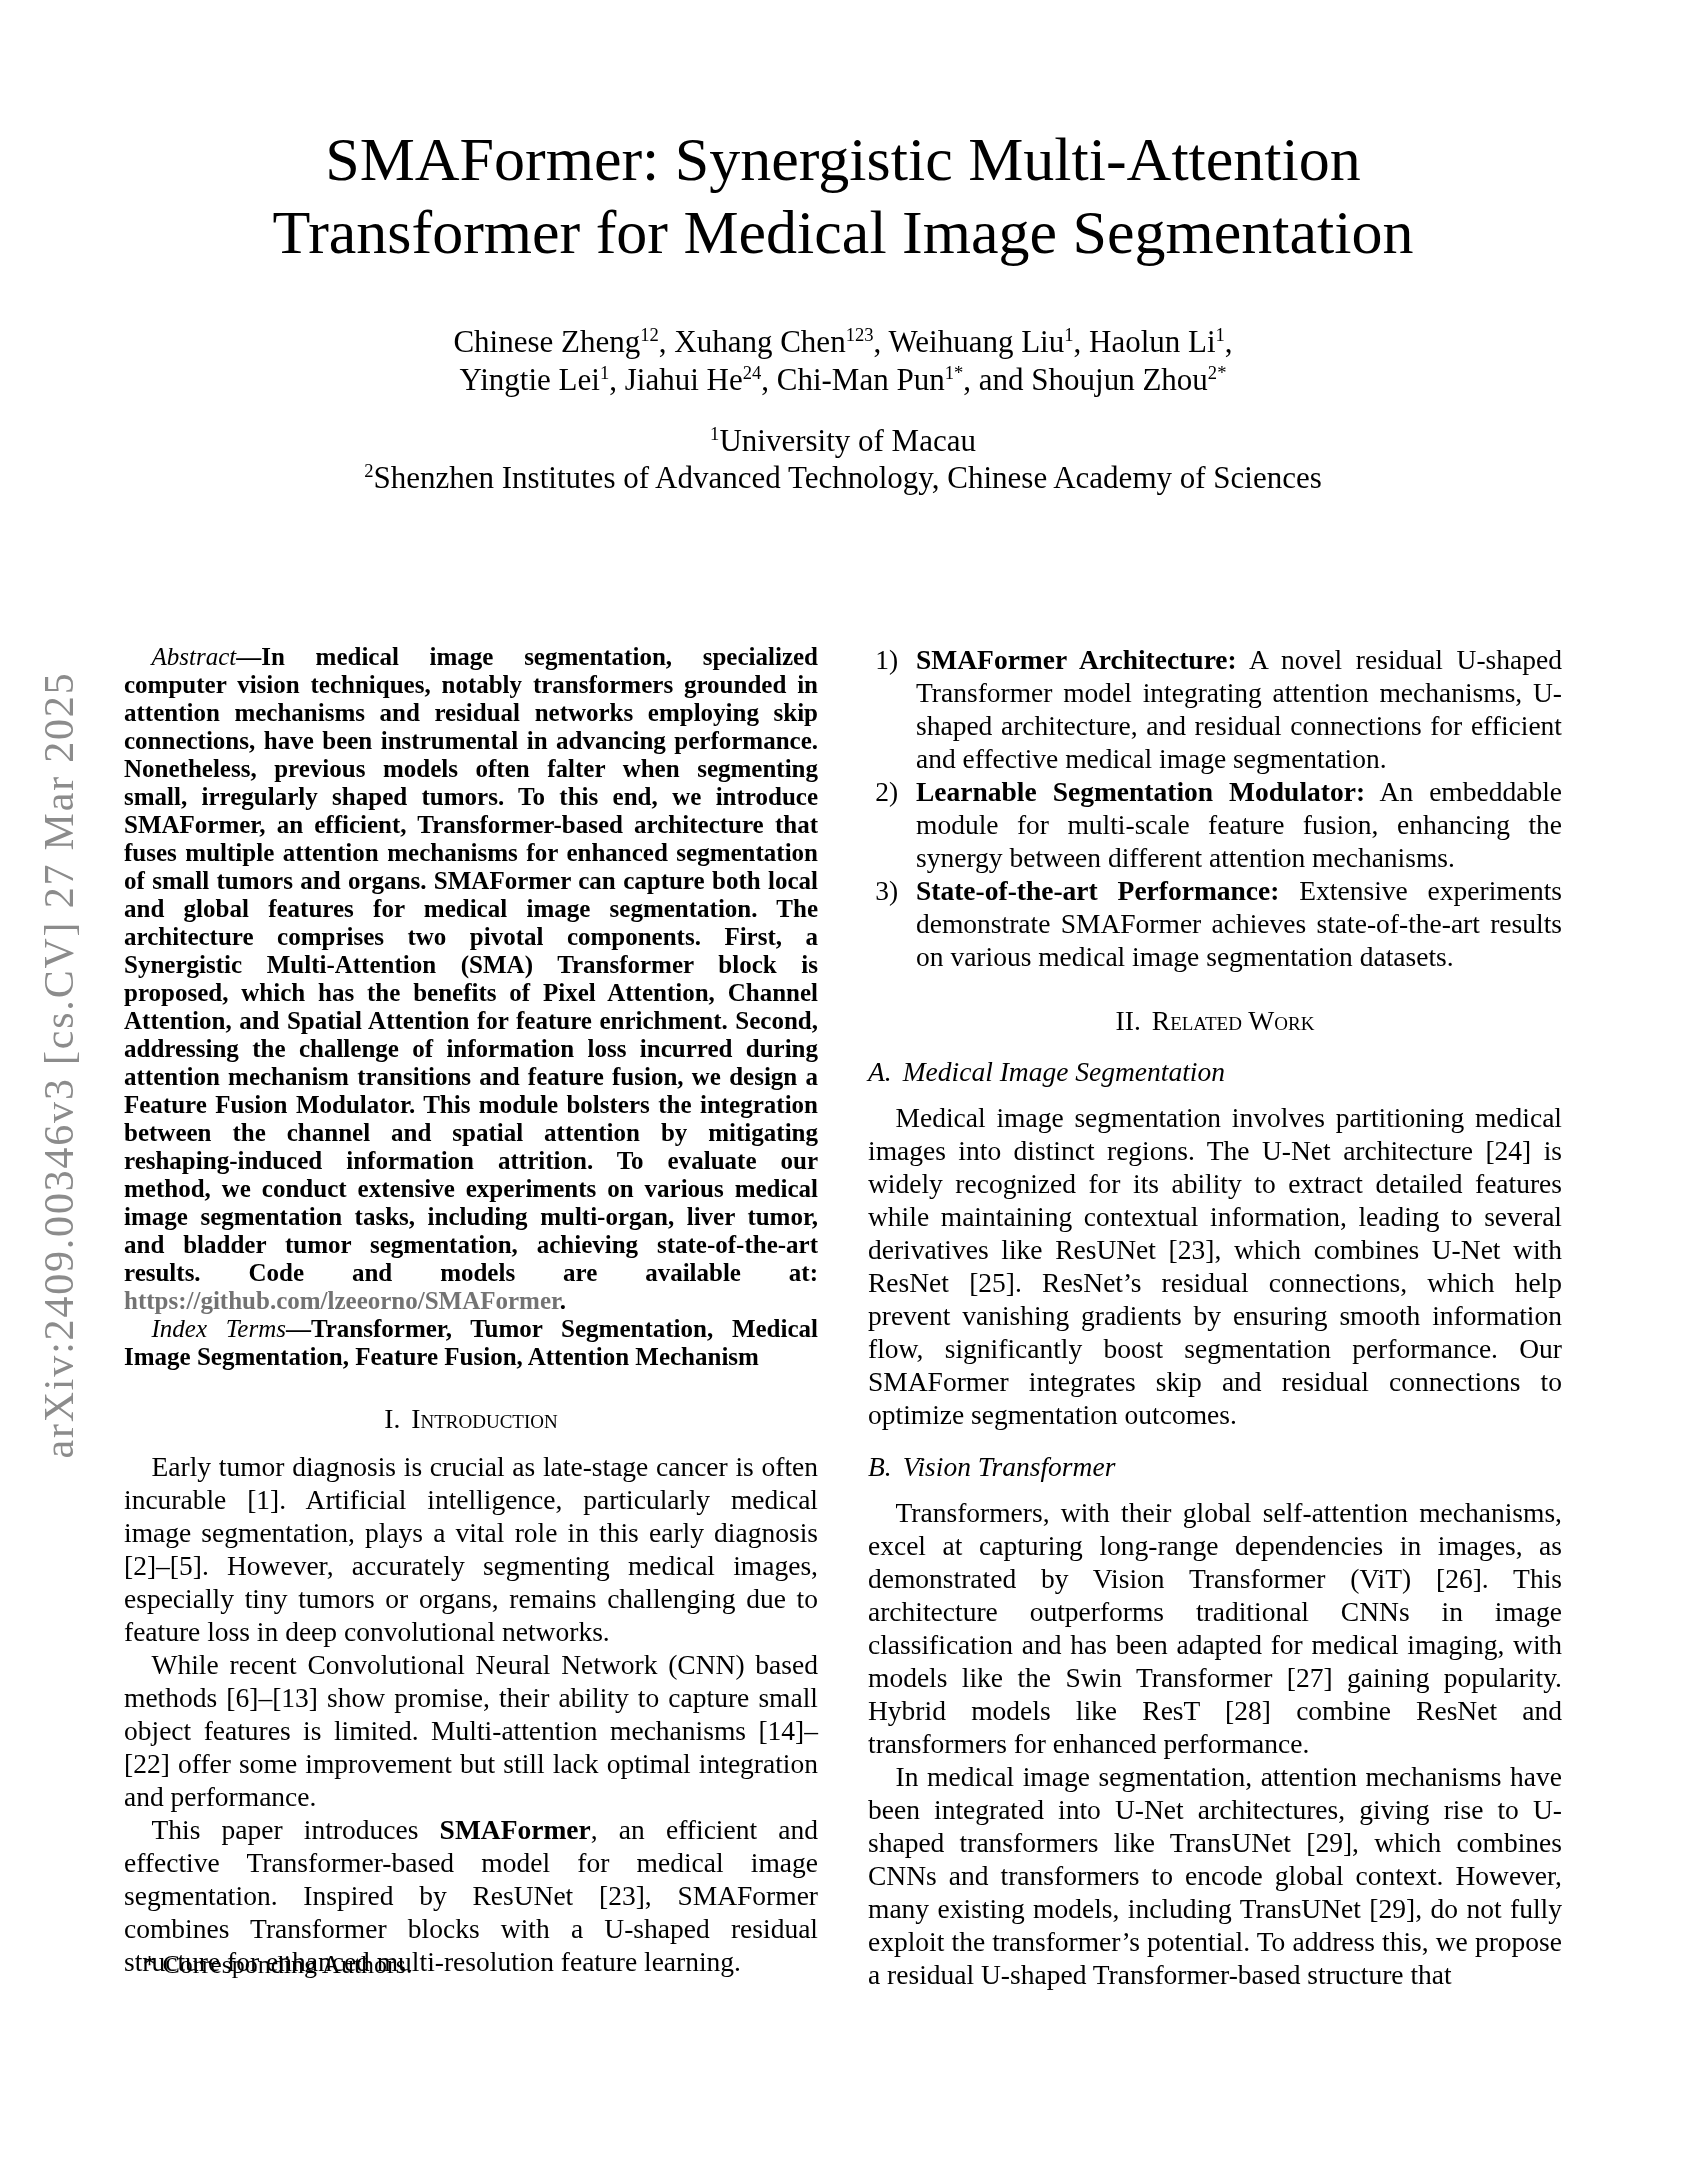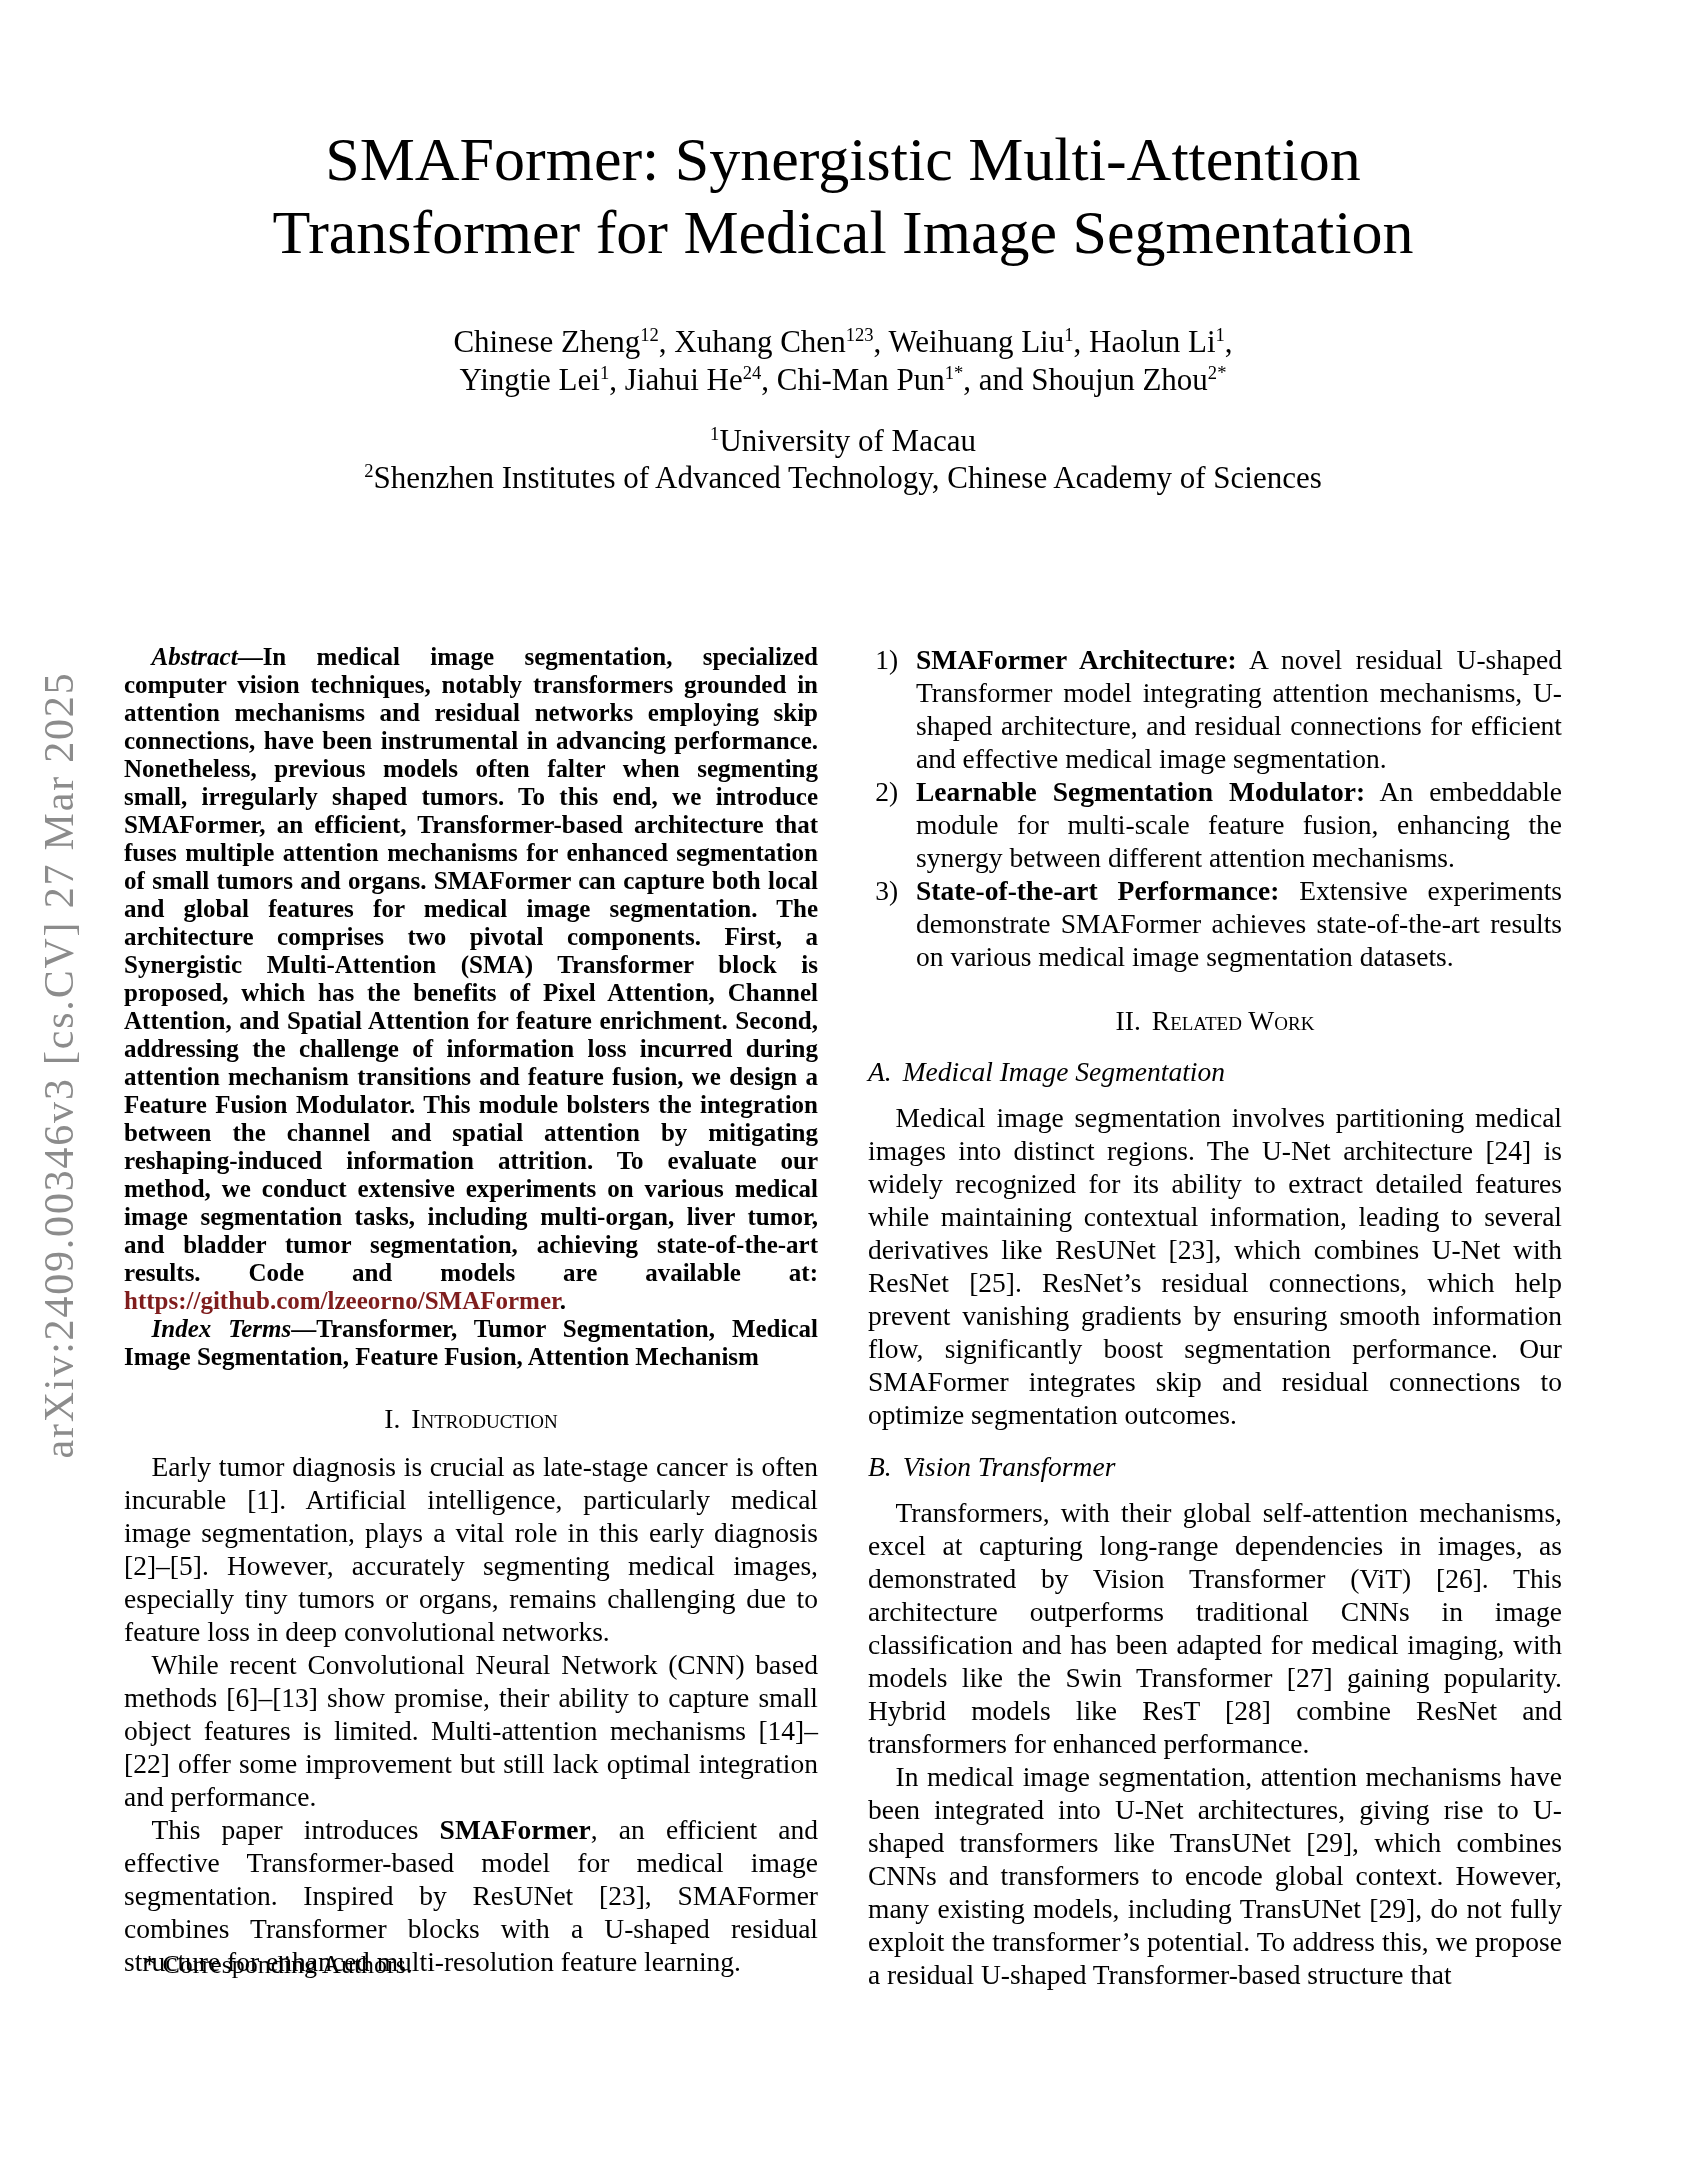--- a/index.html
+++ b/index.html
@@ -57,21 +57,21 @@
     hyphens:auto; -webkit-hyphens:auto;
   }
   .col-left  { left:124px; }
   .col-right { left:868px; }
 
   .abstract, .index-terms {
     font-weight:bold;
     font-size:25px; line-height:28px;
     text-indent:27.5px;
   }
-  .lead-italic { font-style:italic; font-weight:bold; }
+  .lead-italic { font-style:italic; font-weight:normal; }
 
   .section-heading {
     text-align:center;
     font-size:27.5px;
     font-variant:small-caps;
     margin-top:31px; margin-bottom:14.7px;
     text-indent:0;
   }
   .section-heading .sec-title { margin-left:11px; }
 
@@ -91,21 +91,21 @@
     padding-left:48px;
     text-align:justify;
   }
   .contrib-num { position:absolute; left:7.3px; top:0; }
 
   .footnote {
     position:absolute; left:112px; top:1951px; width:694px;
     font-size:26px; line-height:27px;
     text-indent:31px;
   }
-  .url { text-decoration:none; color:#7f1d1d; }
+  .url { text-decoration:none; color:#737373; }
 </style>
 </head>
 <body>
 
 <div class="arxiv-watermark">arXiv:2409.00346v3  [cs.CV]  27 Mar 2025</div>
 
 <h1 class="paper-title">
   <div>SMAFormer: Synergistic Multi-Attention</div>
   <div>Transformer for Medical Image Segmentation</div>
 </h1>

